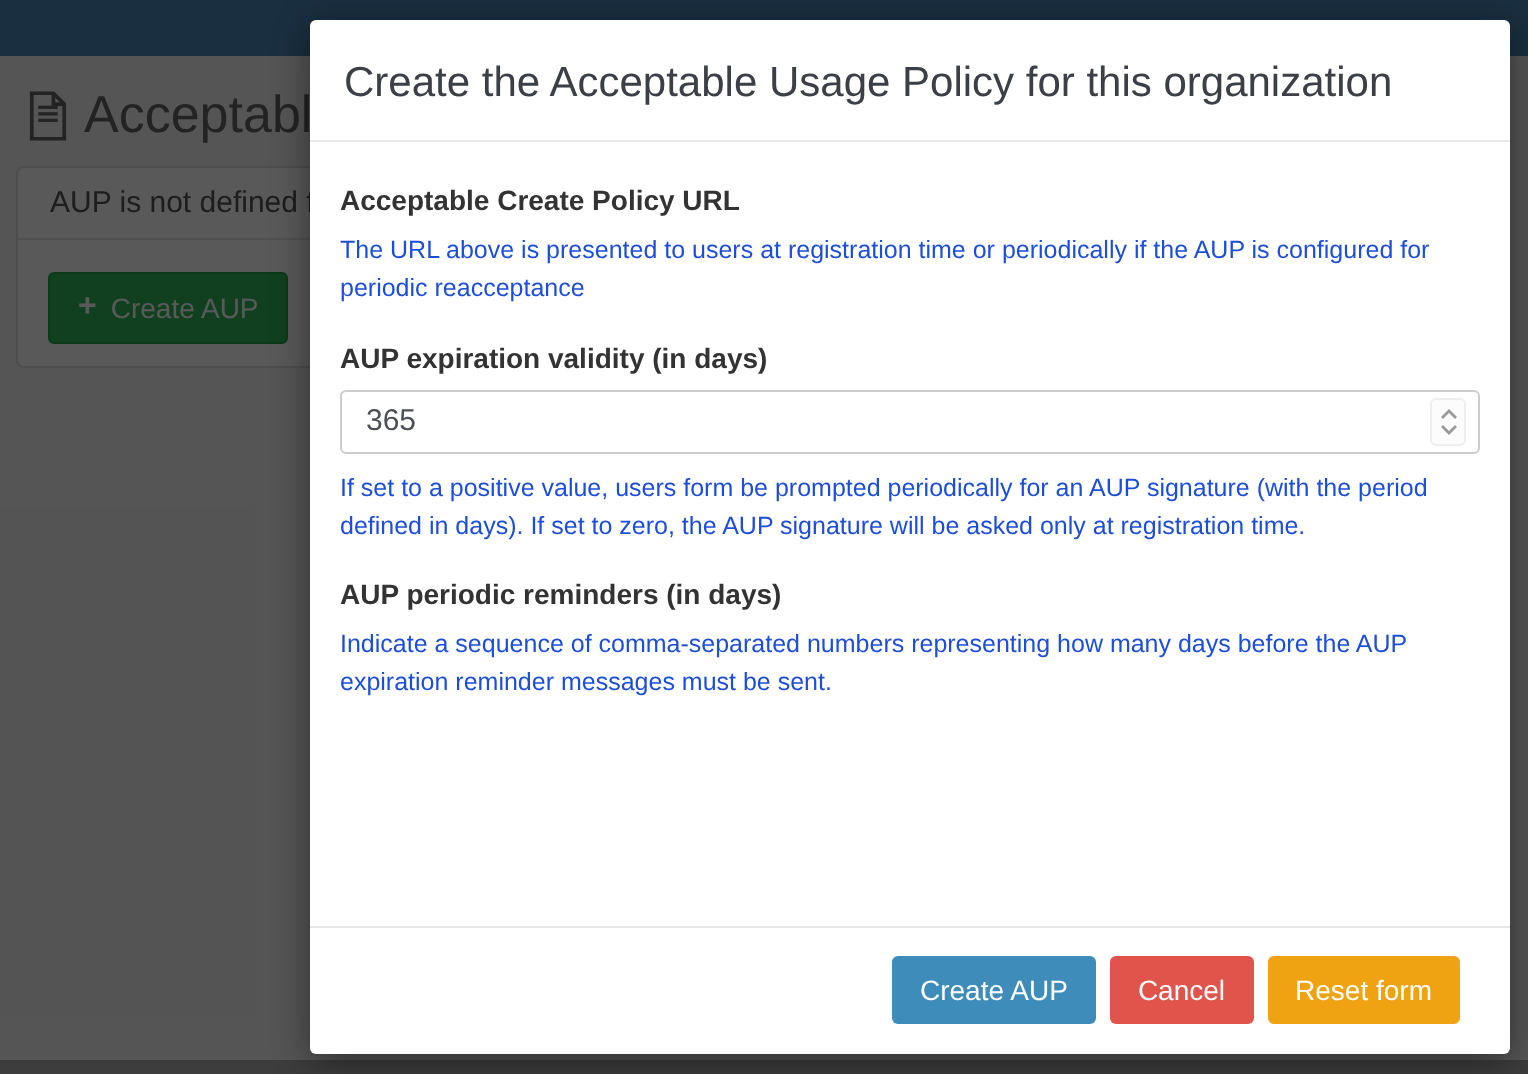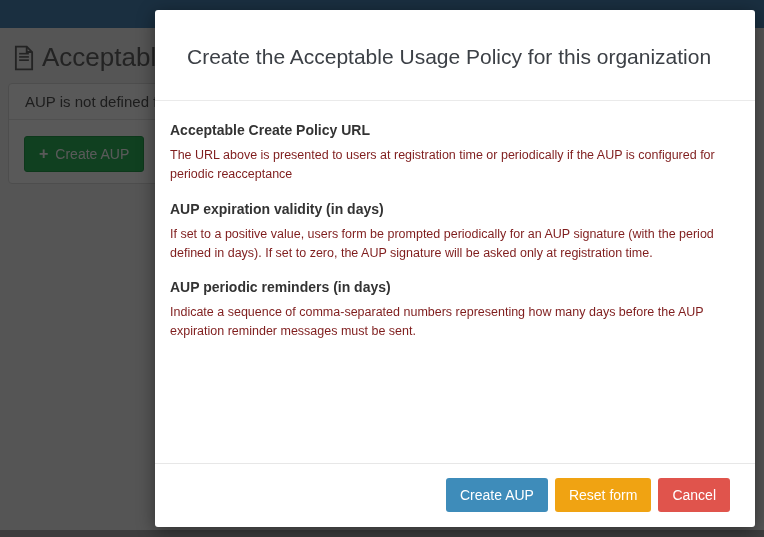--- a/index.html
+++ b/index.html
@@ -23,33 +23,33 @@
   .btn-success{background:#2eb85c;border:1px solid #27a04f;}
   .plus{font-weight:bold;font-size:16px;line-height:14px;}
 
   
   .backdrop{position:absolute;inset:0;background:rgba(0,0,0,0.65);}
 
   
   .modal{position:absolute;left:155px;top:10px;width:600px;height:517px;background:#fff;
     border-radius:3px;box-shadow:0 4px 18px rgba(0,0,0,0.45);box-sizing:border-box;}
   .modal-header{padding:17px 17px 13px;border-bottom:1px solid #eaeaea;}
-  .modal-title{font-size:21px;font-weight:400;color:#3c4046;margin:15px;line-height:1.45;}
+  .modal-title{font-size:21px;font-weight:400;color:#3c4046;margin:0;line-height:1.45;}
   .modal-body{padding:21px 15px 0;}
   .form-group{margin-bottom:17px;}
   .form-label{display:block;font-size:14px;font-weight:bold;color:#333;margin-bottom:8px;}
   .input-wrap{position:relative;}
   .form-input{display:block;width:100%;height:32px;box-sizing:border-box;padding:0 12px;
     border:1px solid #ccc;border-radius:3px;font-family:inherit;font-size:15px;color:#4d5156;
     background:#fff;outline:none;}
   .form-input::placeholder{color:#aab0b5;opacity:1;}
   .spinner{position:absolute;right:7px;top:50%;transform:translateY(-50%);width:16px;height:22px;
     display:flex;flex-direction:column;align-items:center;justify-content:center;gap:2px;
     background:#fcfcfc;border:1px solid #eee;border-radius:3px;cursor:pointer;}
-  .help-text{margin-top:8px;font-size:12.5px;color:#7f1d1d;line-height:1.5;}
+  .help-text{margin-top:8px;font-size:12.5px;color:#1d4ed8;line-height:1.5;}
   .modal-footer{position:absolute;left:0;right:0;bottom:0;padding:14px 25px 15px;
     border-top:1px solid #e7e7e7;display:flex;justify-content:flex-end;gap:7px;}
   .btn-primary{background:#3e8cba;}
   .btn-warning{background:#f0a312;}
   .btn-danger{background:#e0544c;}
 </style>
 </head>
 <body>
 
 <div class="stage">
@@ -90,30 +90,41 @@
 
     <div class="modal-body">
 
       <div class="form-group">
         <label class="form-label">Acceptable Create Policy URL</label>
         <div class="help-text">The URL above is presented to users at registration time or periodically if the AUP is configured for periodic reacceptance</div>
       </div>
 
       <div class="form-group">
         <label class="form-label">AUP expiration validity (in days)</label>
+        <div class="input-wrap">
+          <input class="form-input" type="text" value="365" style="">
+          <span class="spinner">
+            <svg width="9" height="6" viewBox="0 0 9 6">
+              <path d="M1 5 L4.5 1.5 L8 5" fill="none" stroke="#999" stroke-width="1.4"></path>
+            </svg>
+            <svg width="9" height="6" viewBox="0 0 9 6">
+              <path d="M1 1 L4.5 4.5 L8 1" fill="none" stroke="#999" stroke-width="1.4"></path>
+            </svg>
+          </span>
+        </div>
         <div class="help-text">If set to a positive value, users form be prompted periodically for an AUP signature (with the period defined in days). If set to zero, the AUP signature will be asked only at registration time.</div>
       </div>
 
       <div class="form-group">
         <label class="form-label">AUP periodic reminders (in days)</label>
         <div class="help-text">Indicate a sequence of comma-separated numbers representing how many days before the AUP expiration reminder messages must be sent.</div>
       </div>
 
     </div>
 
     <div class="modal-footer">
       <button class="btn btn-primary">Create AUP</button>
+      <button class="btn btn-danger">Cancel</button>
       <button class="btn btn-warning">Reset form</button>
-      <button class="btn btn-danger">Cancel</button>
     </div>
   </div>
 
 </div>
 
 </body></html>

